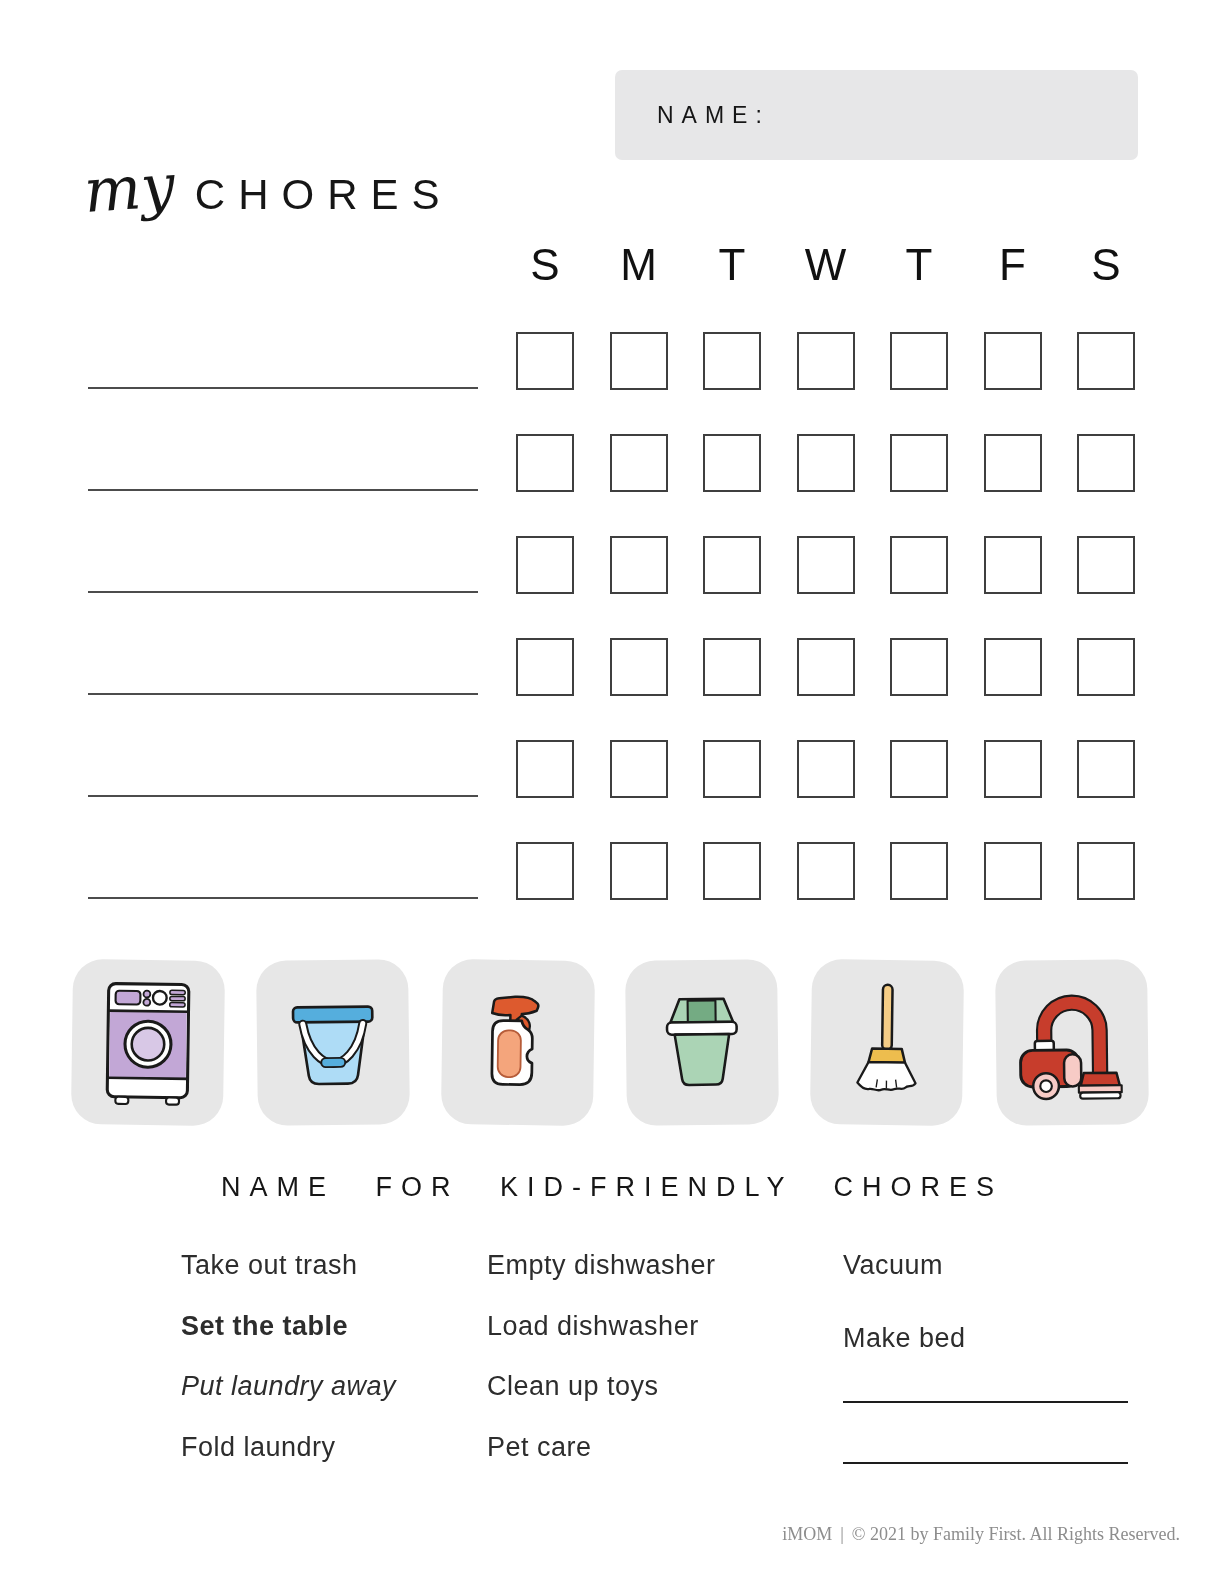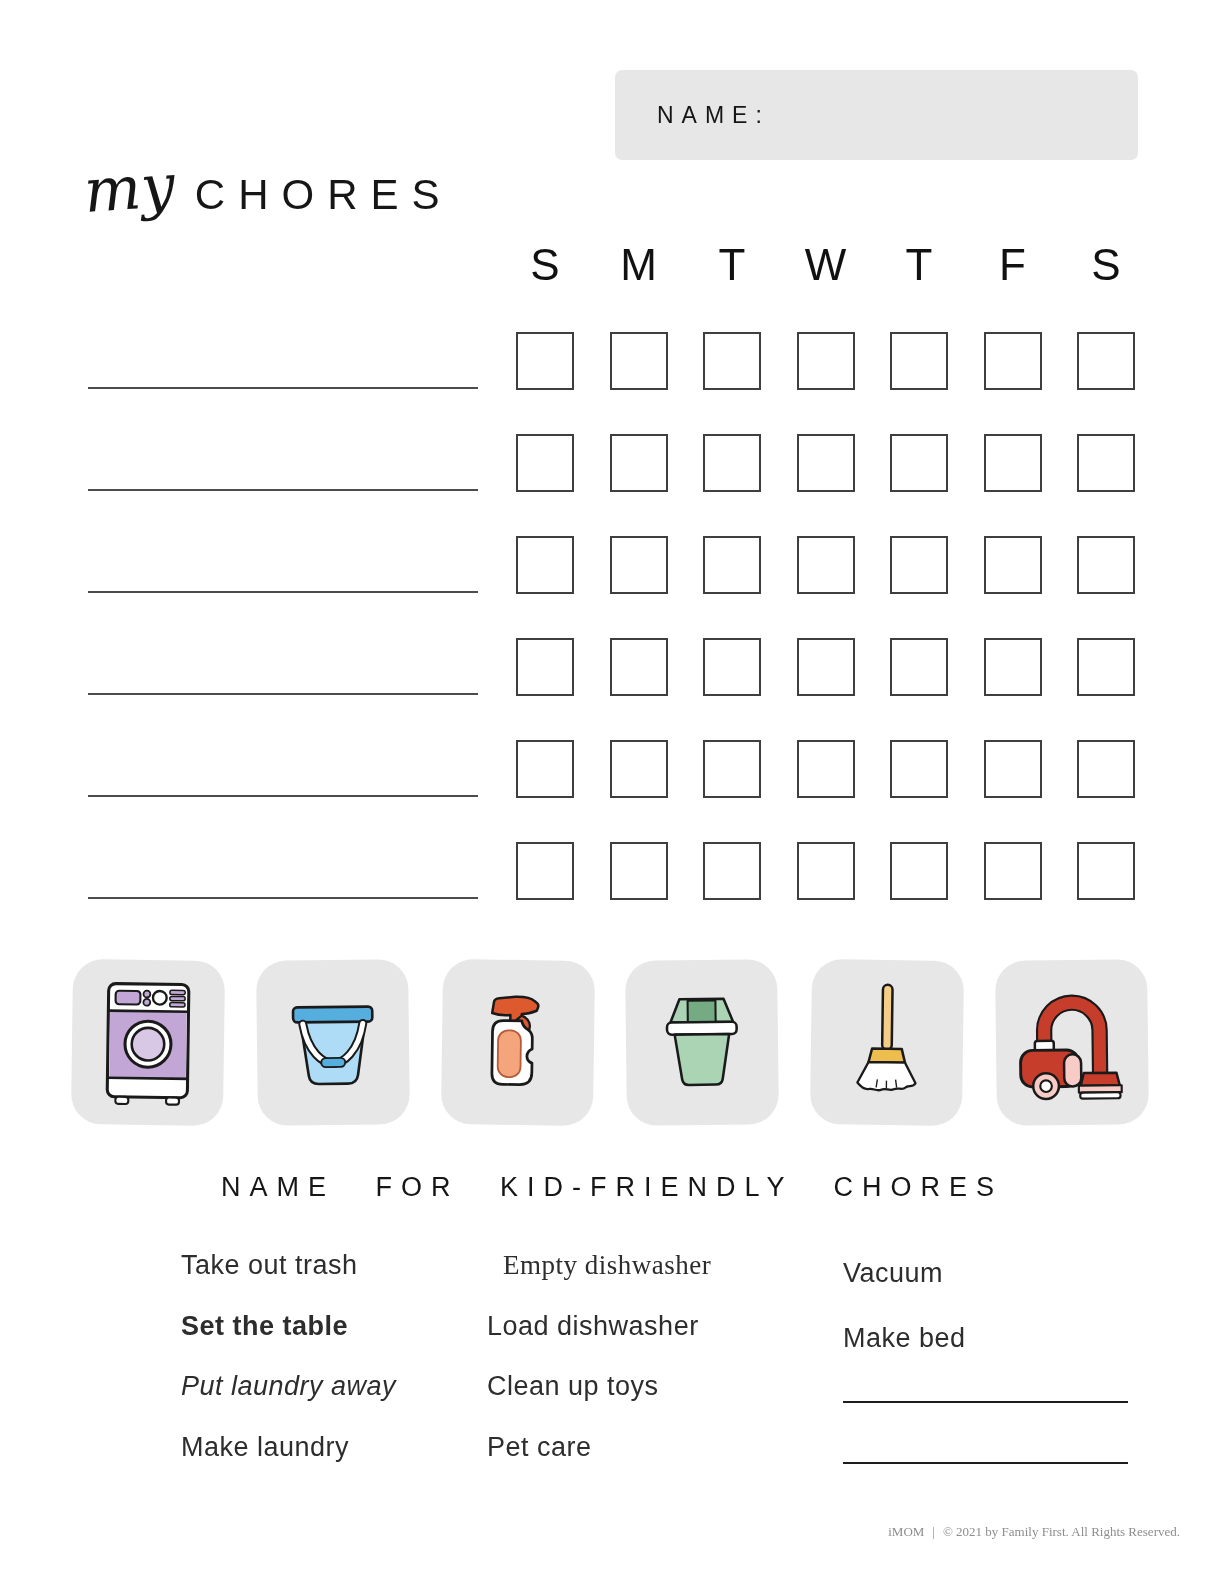--- a/index.html
+++ b/index.html
@@ -53,21 +53,21 @@
 
   
   .ideas-heading{position:absolute;left:0;top:1172px;width:1224px;text-align:center;
                  font-size:27px;font-weight:500;letter-spacing:9px;word-spacing:24px;color:#161616;}
   .ideas-list{position:absolute;left:181px;top:1250px;width:990px;height:260px;}
   .idea-item{position:absolute;font-size:27px;letter-spacing:.5px;color:var(--text-dark);white-space:nowrap;}
   .idea-blank{position:absolute;width:285px;height:2px;background:var(--idea-line);}
 
   
   .footer{position:absolute;right:44px;top:1524px;font-family:"Liberation Serif",serif;
-          font-size:13px;color:var(--footer-gray);white-space:nowrap;}
+          font-size:18px;color:var(--footer-gray);white-space:nowrap;}
   .footer-sep{margin:0 8px;}
 </style>
 </head>
 <body>
 
 <div class="page">
 
   <div class="name-box">
     <span class="name-label">NAME:</span>
   </div>
@@ -213,26 +213,26 @@
     </div>
 
   </div>
 
   <div class="ideas-heading">NAME FOR KID-FRIENDLY CHORES</div>
 
   <div class="ideas-list">
       <div class="idea-item" style="left: 0px; top: 0px;">Take out trash</div>
       <div class="idea-item" style="left: 0px; top: 60.5px; font-weight: bold;">Set the table</div>
       <div class="idea-item" style="left: 0px; top: 121px; font-style: italic;">Put laundry away</div>
-      <div class="idea-item" style="left: 0px; top: 181.5px;">Make laundry</div>
-      <div class="idea-item" style="left: 322px; top: 0px; font-family: Liberation Serif, serif;">Empty dishwasher</div>
+      <div class="idea-item" style="left: 0px; top: 181.5px;">Fold laundry</div>
+      <div class="idea-item" style="left: 306px; top: 0px;">Empty dishwasher</div>
       <div class="idea-item" style="left: 306px; top: 60.5px;">Load dishwasher</div>
       <div class="idea-item" style="left: 306px; top: 121px;">Clean up toys</div>
       <div class="idea-item" style="left: 306px; top: 181.5px;">Pet care</div>
-      <div class="idea-item" style="left: 662px; top: 8px;">Vacuum</div>
+      <div class="idea-item" style="left: 662px; top: 0px;">Vacuum</div>
       <div class="idea-item" style="left: 662px; top: 60.5px; margin-top: 12px;">Make bed</div>
       <div class="idea-blank" style="left: 662px; top: 151px;"></div>
       <div class="idea-blank" style="left: 662px; top: 211.5px;"></div>
     </div>
 
   <div class="footer">
     <span>iMOM</span><span class="footer-sep">|</span><span>© 2021 by Family First. All Rights Reserved.</span>
   </div>
 
 </div>

